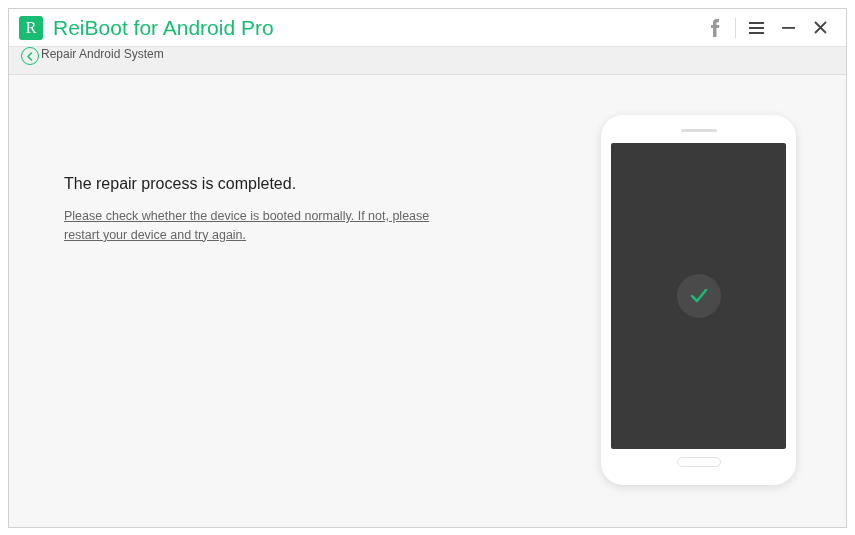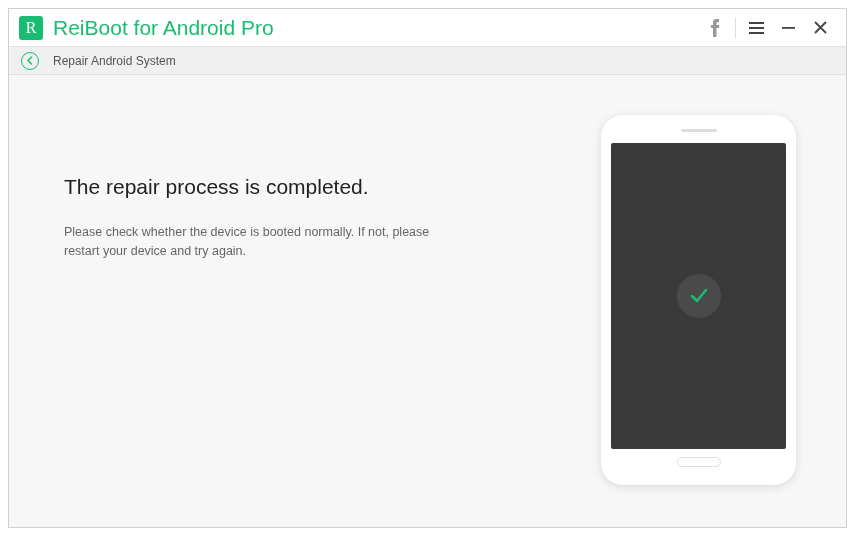--- a/index.html
+++ b/index.html
@@ -67,23 +67,23 @@
       width: 1px;
       height: 20px;
       background: #ddd;
       margin: 0 4px;
     }
     .breadcrumb-bar {
       height: 28px;
       background: #f0f0f0;
       border-bottom: 1px solid #e0e0e0;
       display: flex;
-      align-items: center;
+      align-items: flex-start;
       padding: 0 12px;
-      gap: 14px;
+      gap: 2px;
     }
     .back-btn {
       width: 18px;
       height: 18px;
       border: 1.5px solid #19bd72;
       border-radius: 50%;
       display: flex;
       align-items: center;
       justify-content: center;
       cursor: pointer;
@@ -96,31 +96,32 @@
       flex: 1;
       background: #f7f7f7;
       display: flex;
       position: relative;
     }
     .left-panel {
       padding: 100px 0 0 55px;
       width: 480px;
     }
     .headline {
-      font-size: 21px;
+      font-size: 16px;
       color: #222;
       font-weight: 400;
-      margin-bottom: 24px;
+      margin-bottom: 14px;
     }
     .subtext {
       font-size: 12.5px;
       color: #666;
       line-height: 1.5;
       margin-bottom: 56px;
       max-width: 400px;
+      text-decoration: underline;
     }
     .done-btn {
       width: 103px;
       height: 30px;
       background: #19bd72;
       color: #fff;
       font-size: 14px;
       border: none;
       cursor: pointer;
       display: flex;

